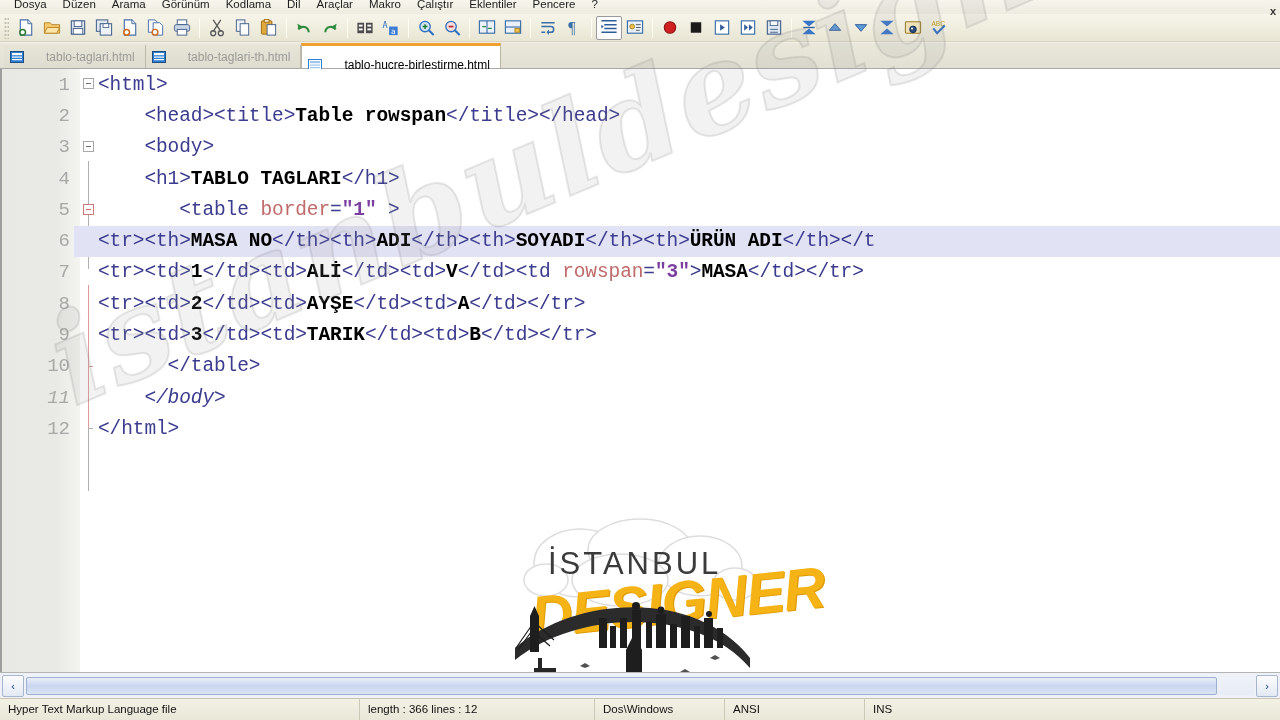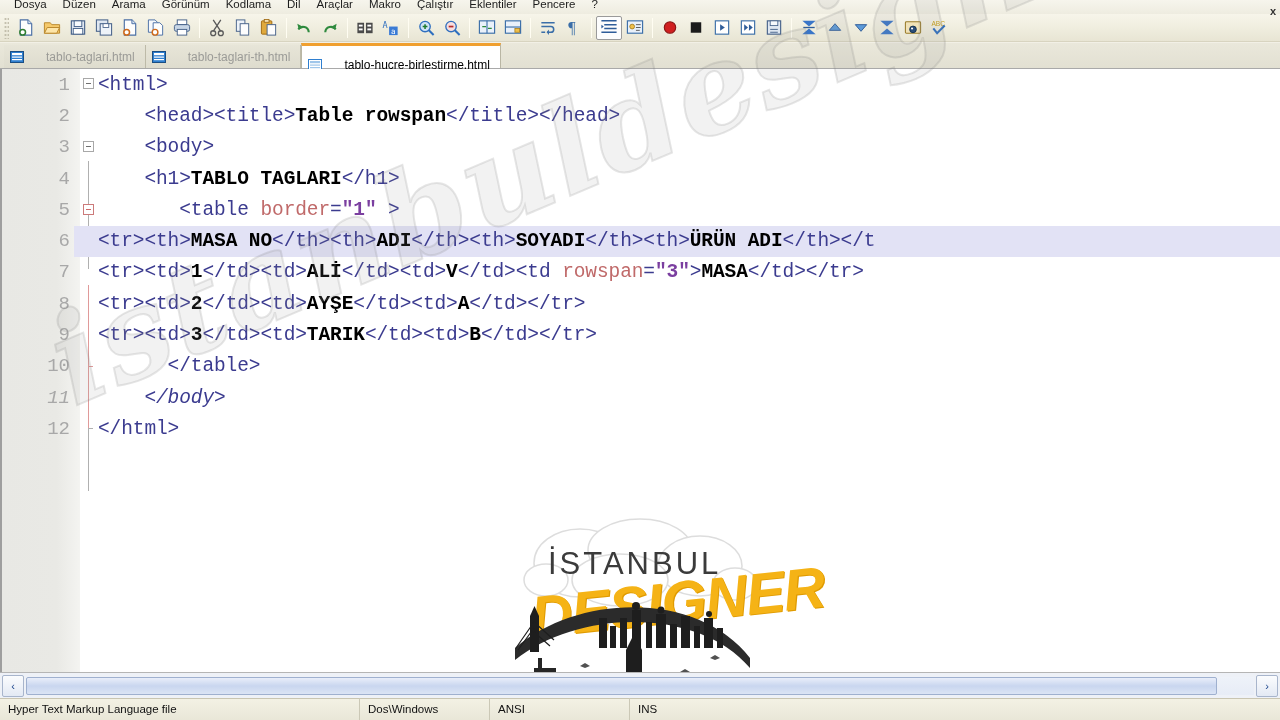--- a/index.html
+++ b/index.html
@@ -697,18 +697,19 @@
   <div class="hscroll">
     <div class="hs-arrow">‹</div>
     <div class="hs-track">
       <div class="hs-thumb"></div>
     </div>
     <div class="hs-arrow">›</div>
   </div>
 
   <div class="statusbar">
     <div class="sb-cell" style="width:360px;">Hyper Text Markup Language file</div>
+    <div class="sb-cell" style="width:235px;">length : 366   lines : 12</div>
     <div class="sb-cell" style="width:130px;">Dos\Windows</div>
     <div class="sb-cell" style="width:140px;">ANSI</div>
     <div class="sb-cell nb" style="width:75px;">INS</div>
   </div>
 
 </div>
 
 </body></html>

